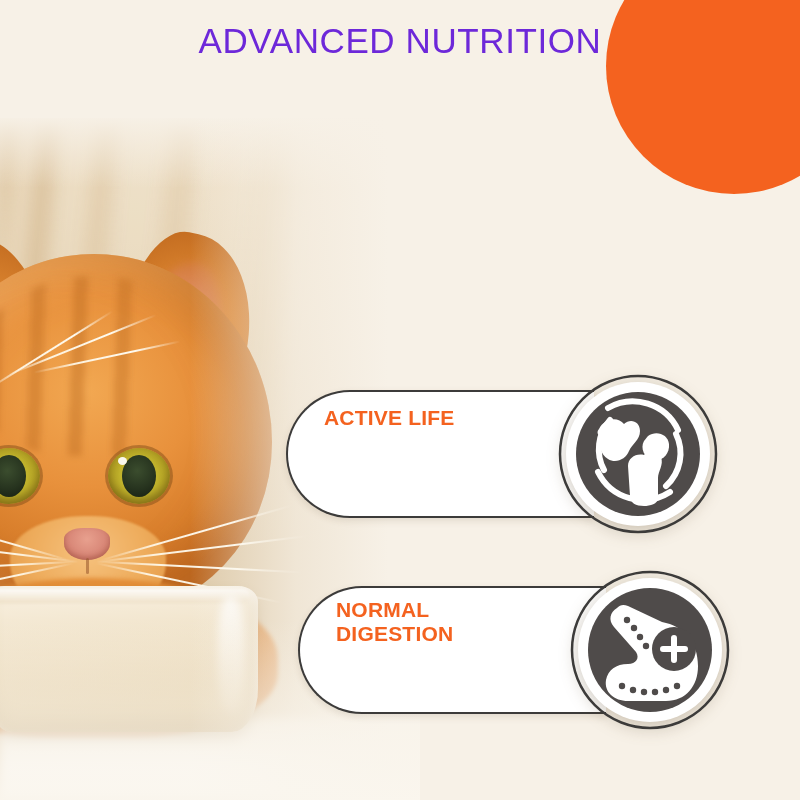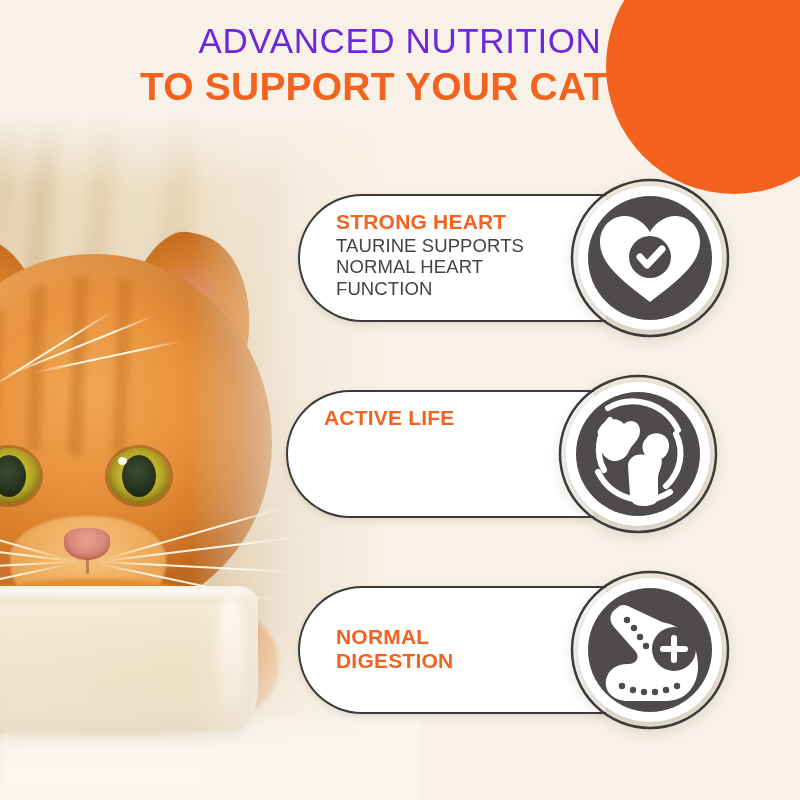--- a/index.html
+++ b/index.html
@@ -335,21 +335,21 @@
   }
   .card-body {
     color: #45433F;
     font-weight: 400;
     font-size: 18.5px;
     line-height: 1.16;
     letter-spacing: .1px;
     margin: 0;
     white-space: pre-line;
   }
-  .b3 .card-text { top: 10px; margin-top: 27px; }
+  .b3 .card-text { top: 10px; }
 
   
   .badge {
     position: absolute;
     left: 272px;
     top: 0;
     width: 160px;
     height: 160px;
     z-index: 12;
     filter: drop-shadow(0 4px 6px rgba(90,70,40,.25));
@@ -412,41 +412,22 @@
       <div class="photo-fade-top"></div>
       <div class="photo-fade-right"></div>
       <div class="photo-fade-bottom"></div>
     </div>
   </div>
 
   <div class="corner-blob"></div>
 
   <div class="headline">
     <span class="line1">ADVANCED NUTRITION</span>
-    <span class="line2">TO SUPPORT YOUR CAT´S:</span>
   </div>
 
-  <div class="benefit b1">
-    <div class="card">
-      <div class="card-text">
-        <p class="card-title">STRONG HEART</p>
-        <p class="card-body">TAURINE SUPPORTS
-NORMAL HEART
-FUNCTION</p>
-      </div>
-    </div>
-    <svg class="badge" viewBox="0 0 160 160">
-      <circle cx="80" cy="80" r="78" fill="none" stroke="#3C3B3A" stroke-width="2.5"></circle>
-      <circle cx="80" cy="80" r="72" fill="#FFFFFF"></circle>
-      <circle cx="80" cy="80" r="62" fill="#4F4B4A"></circle>
-      <path d="M80 124 C 48 100, 30 84, 30 64 C 30 48, 42 38, 55 38 C 65 38, 75 45, 80 54 C 85 45, 95 38, 105 38 C 118 38, 130 48, 130 64 C 130 84, 112 100, 80 124 Z" fill="#FFFFFF"></path>
-      <circle cx="80" cy="79" r="21" fill="#4F4B4A"></circle>
-      <path d="M70 79 L77 87 L92 71" fill="none" stroke="#FFFFFF" stroke-width="7" stroke-linecap="round" stroke-linejoin="round"></path>
-    </svg>
-  </div>
 
   <div class="benefit b2">
     <div class="card">
       <div class="card-text">
         <p class="card-title">ACTIVE LIFE</p>
       </div>
     </div>
     <svg class="badge" viewBox="0 0 160 160">
       <circle cx="80" cy="80" r="78" fill="none" stroke="#3C3B3A" stroke-width="2.5"></circle>
       <circle cx="80" cy="80" r="72" fill="#FFFFFF"></circle>

